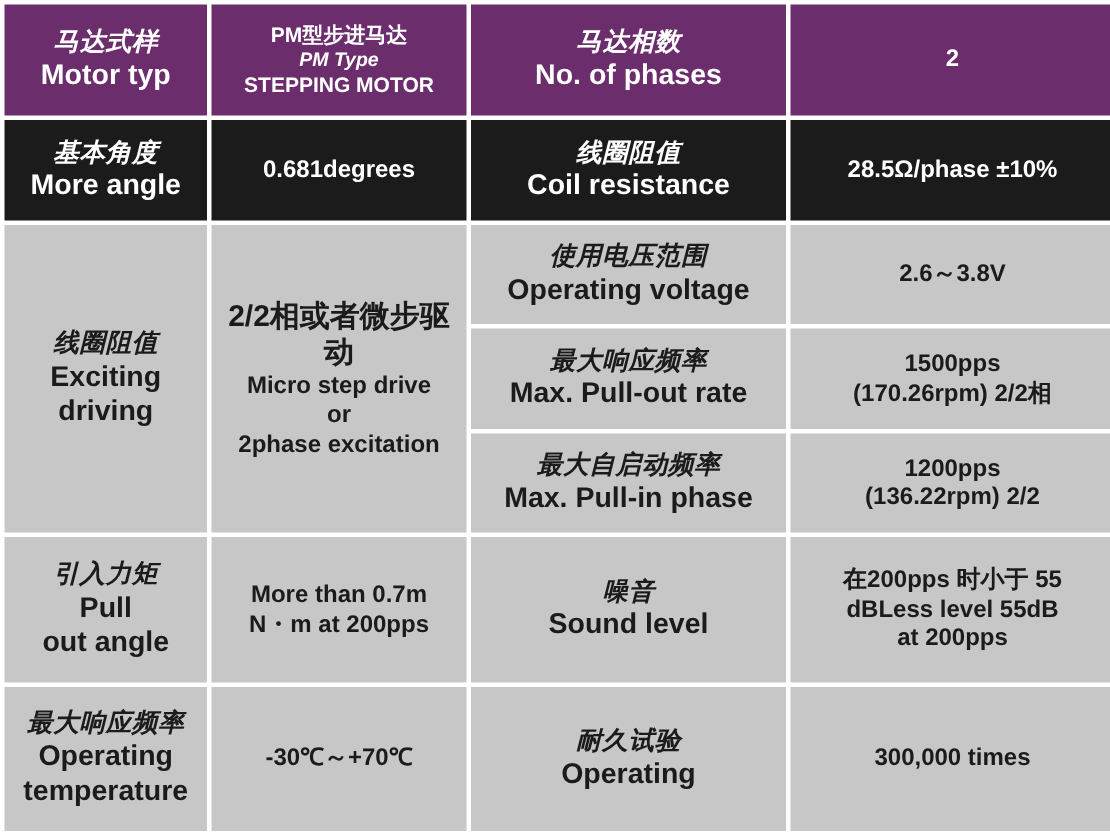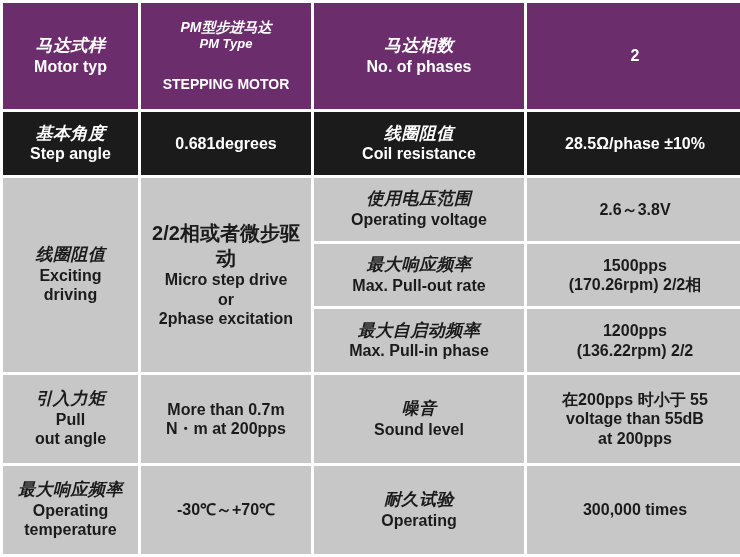--- a/index.html
+++ b/index.html
@@ -49,43 +49,41 @@
     color: #1b1b1b;
   }
   .label-cn {
     display: block;
     font-size: 17px;
     letter-spacing: 0.5px;
     font-style: italic;
   }
   .label-en {
     display: block;
-    font-size: 16px;
+    font-size: 19px;
   }
   .val {
     display: block;
     font-size: 16px;
   }
   .val.small {
     font-size: 20px;
   }
   .smallcaps-line1 {
     display: block;
     font-size: 14px;
-    font-style: italic;
   }
   .smallcaps-line2 {
     display: block;
     font-size: 13px;
     font-style: italic;
   }
   .smallcaps-line3 {
     display: block;
     font-size: 14px;
-    margin-top: 24px;
   }
   .tall { line-height: 1.35; }
 </style>
 </head>
 <body>
 
 <table class="spec-table">
   <colgroup>
     <col class="c1">
       <col class="c2">
@@ -109,21 +107,21 @@
         <span class="label-en">No. of phases</span>
       </td>
       <td class="purple">
         <span class="val">2</span>
       </td>
     </tr>
 
     <tr>
       <td class="dark">
         <span class="label-cn">基本角度</span>
-        <span class="label-en">Step angle</span>
+        <span class="label-en">More angle</span>
       </td>
       <td class="dark">
         <span class="val">0.681degrees</span>
       </td>
       <td class="dark">
         <span class="label-cn">线圈阻值</span>
         <span class="label-en">Coil resistance</span>
       </td>
       <td class="dark">
         <span class="val">28.5Ω/phase ±10%</span>
@@ -182,21 +180,21 @@
       <td class="gray">
         <span class="val">More than 0.7m</span>
         <span class="val">N・m at 200pps</span>
       </td>
       <td class="gray">
         <span class="label-cn">噪音</span>
         <span class="label-en">Sound level</span>
       </td>
       <td class="gray">
         <span class="val">在200pps 时小于 55</span>
-        <span class="val">voltage than 55dB</span>
+        <span class="val">dBLess level 55dB</span>
         <span class="val">at 200pps</span>
       </td>
     </tr>
 
     <tr>
       <td class="gray">
         <span class="label-cn">最大响应频率</span>
         <span class="label-en">Operating</span>
         <span class="label-en">temperature</span>
       </td>

